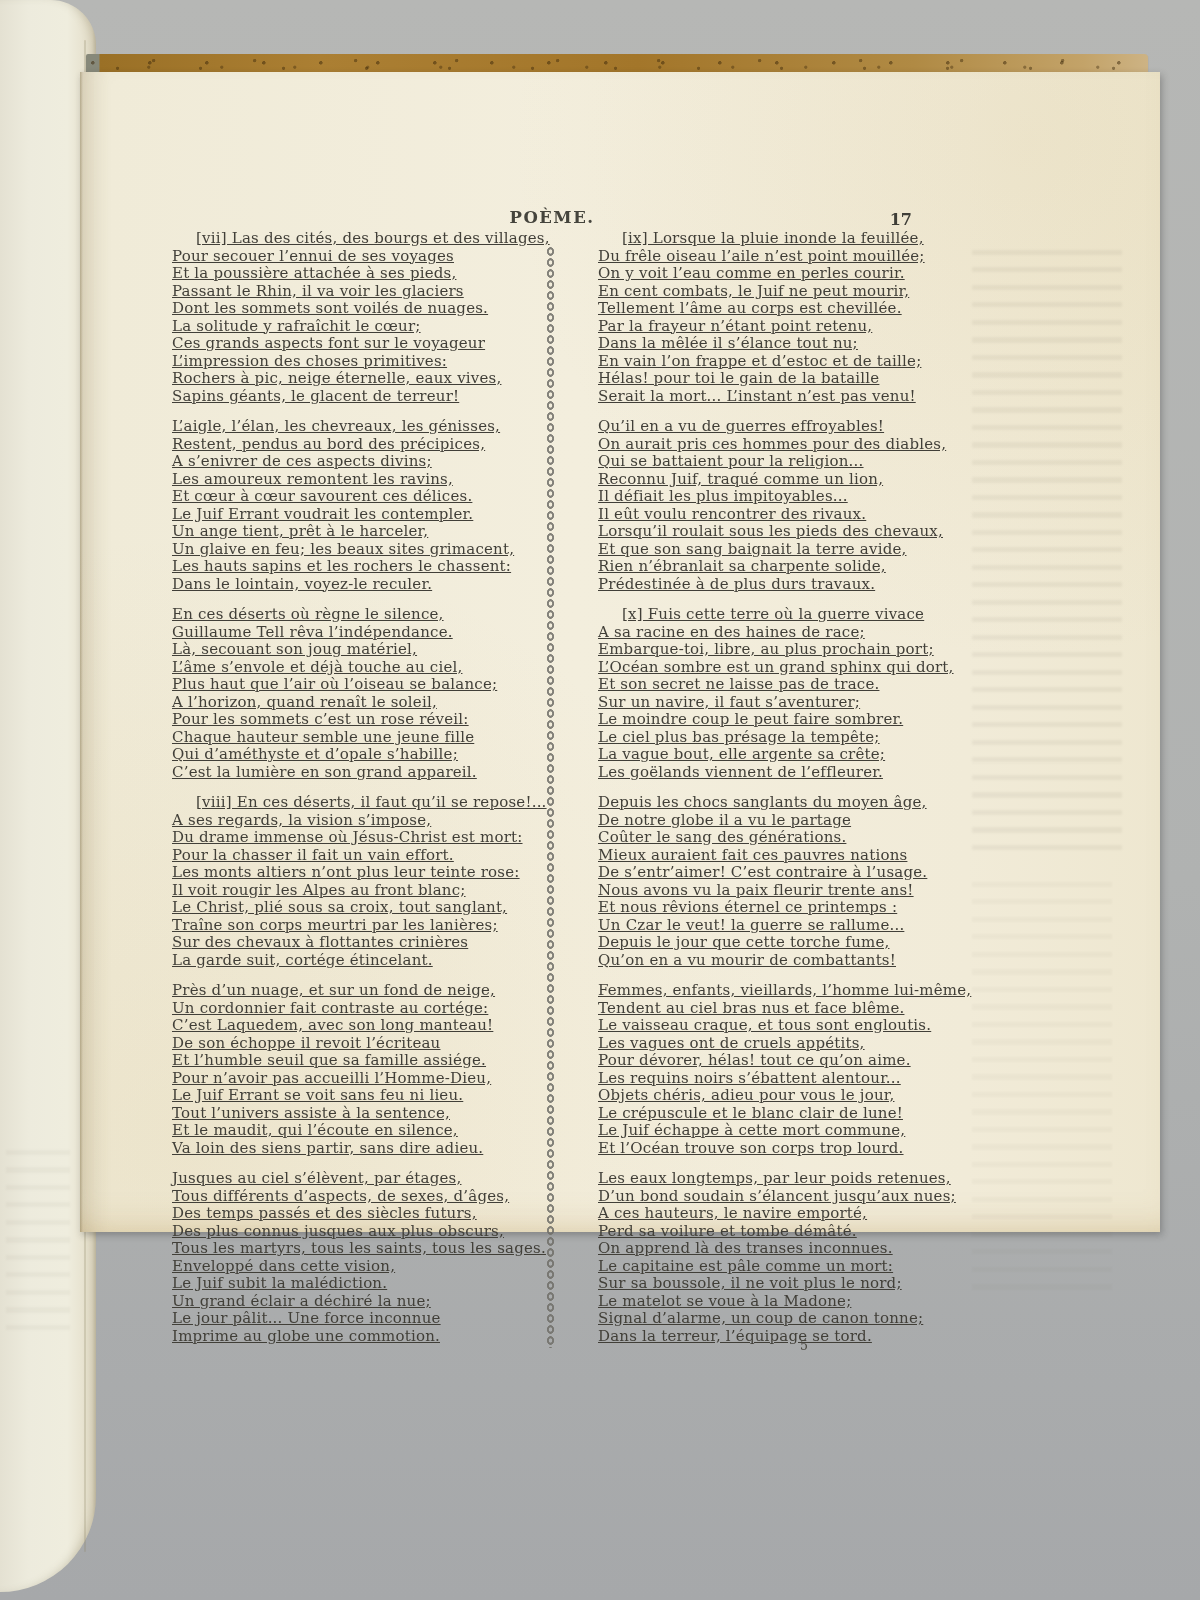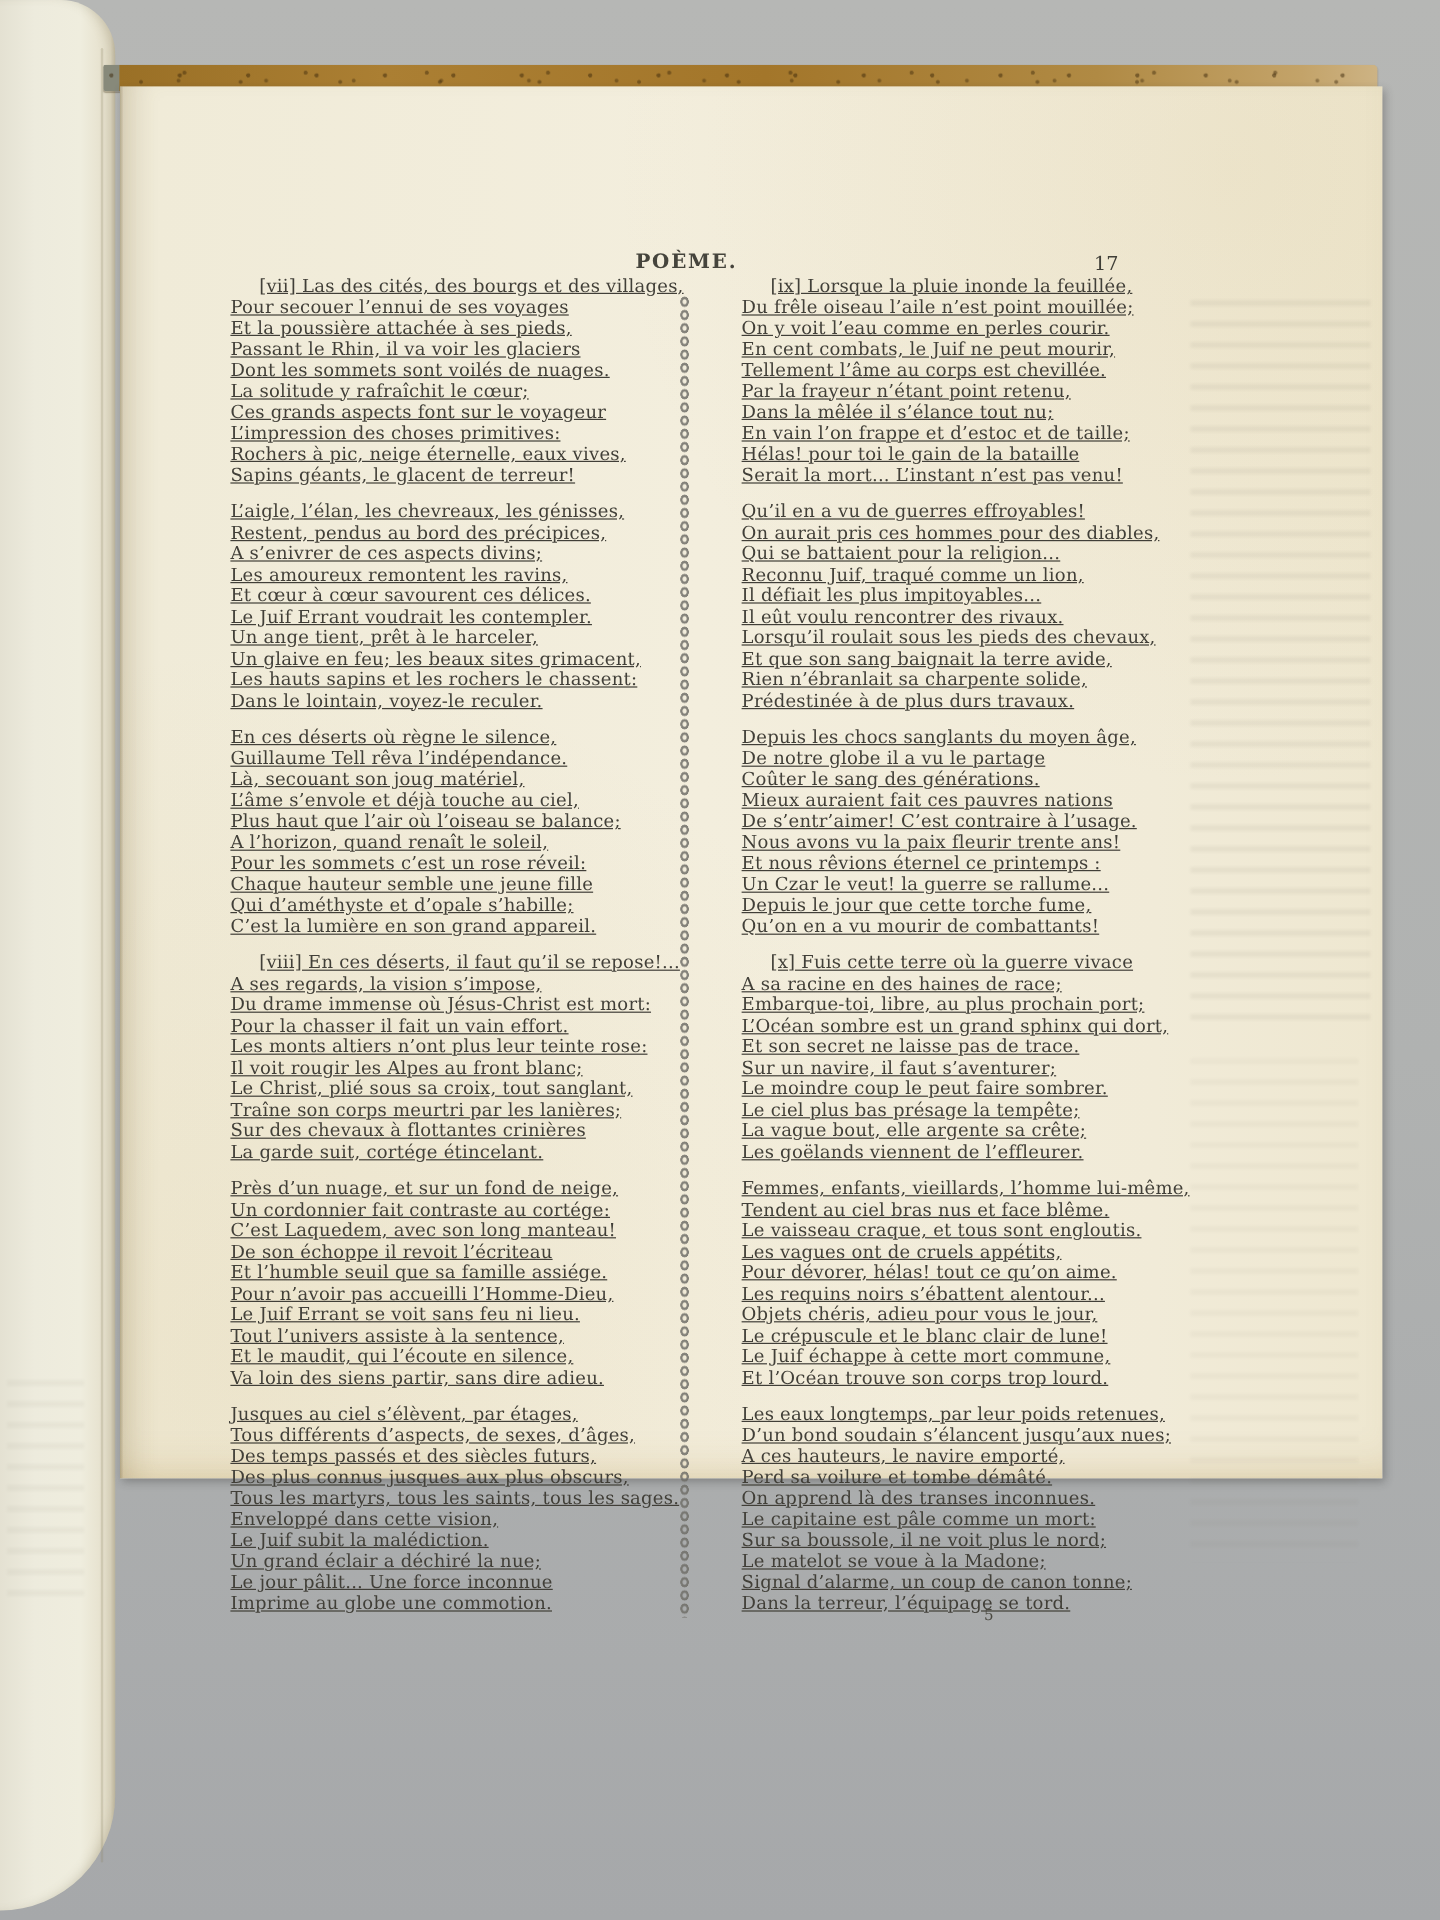--- a/index.html
+++ b/index.html
@@ -32,29 +32,30 @@
       radial-gradient(circle at 67% 30%, rgba(60,40,10,.45) 0 1.4px, transparent 2px),
       radial-gradient(circle at 86% 60%, rgba(60,40,10,.4) 0 1.2px, transparent 2px),
       linear-gradient(90deg,#87897a 0px,#87897a 13px,#9a7026 14px,#ab7f33 22%,#a3762a 52%,#b08a44 78%,#c3a369 94%,#cdb384 100%);
     background-size:57px 22px,83px 22px,101px 22px,73px 22px,100% 100%;
     border-radius:2px 4px 3px 2px;
     box-shadow:0 1px 1px rgba(60,45,15,.35);
   }
 
   
   .page{
-    position:absolute;left:100px;top:72px;width:1052px;height:1160px;
+    position:absolute;left:80px;top:72px;width:1052px;height:1160px;
     background:
       radial-gradient(circle at 88% 6%, rgba(205,180,115,.12), transparent 36%),
       radial-gradient(circle at 10% 92%, rgba(210,185,125,.14), transparent 42%),
       linear-gradient(90deg,#e9e2cd 0px,#f0ebd8 30px,#f3eedd 46%,#f1ebd8 82%,#eee7d0 100%);
     box-shadow:
       inset 0 -26px 34px -24px rgba(180,145,80,.35),
       inset 24px 0 30px -24px rgba(120,105,65,.30),
       2px 3px 7px rgba(40,40,40,.30);
+    padding-left: 28px;
   }
   .page .crease{
     position:absolute;left:0;top:0;bottom:0;width:3px;
     background:linear-gradient(90deg,rgba(120,105,70,.35),rgba(120,105,70,0));
   }
 
   
   .ghost{
     position:absolute;
     background:repeating-linear-gradient(180deg,
@@ -66,21 +67,21 @@
   .ghost.g-under{position:absolute;left:6px;top:1150px;width:64px;height:190px;opacity:.10;}
 
   
   .header-title{
     position:absolute;left:392px;top:136px;width:160px;
     text-align:center;font-size:16.5px;letter-spacing:1.5px;
     color:#45443c;font-weight:bold;
   }
   .page-number{
     position:absolute;left:700px;top:138px;width:132px;
-    text-align:right;font-size:16px;color:#3f3e37;font-weight:normal;
+    text-align:right;font-size:16px;color:#3f3e37;font-weight:bold;
   }
 
   
   .col{
     position:absolute;top:158px;
     font-size:15px;line-height:17.5px;color:#413f38;
     letter-spacing:.2px;
     text-decoration:underline;
   }
   .col-left{left:92px;width:390px;}
@@ -204,40 +205,40 @@
       <p class="stanza">Qu’il en a vu de guerres effroyables!
 On aurait pris ces hommes pour des diables,
 Qui se battaient pour la religion...
 Reconnu Juif, traqué comme un lion,
 Il défiait les plus impitoyables...
 Il eût voulu rencontrer des rivaux.
 Lorsqu’il roulait sous les pieds des chevaux,
 Et que son sang baignait la terre avide,
 Rien n’ébranlait sa charpente solide,
 Prédestinée à de plus durs travaux.</p>
+      <p class="stanza num">[x] Fuis cette terre où la guerre vivace
+A sa racine en des haines de race;
+Embarque-toi, libre, au plus prochain port;
+L’Océan sombre est un grand sphinx qui dort,
+Et son secret ne laisse pas de trace.
+Sur un navire, il faut s’aventurer;
+Le moindre coup le peut faire sombrer.
+Le ciel plus bas présage la tempête;
+La vague bout, elle argente sa crête;
+Les goëlands viennent de l’effleurer.</p>
       <p class="stanza">Depuis les chocs sanglants du moyen âge,
 De notre globe il a vu le partage
 Coûter le sang des générations.
 Mieux auraient fait ces pauvres nations
 De s’entr’aimer! C’est contraire à l’usage.
 Nous avons vu la paix fleurir trente ans!
 Et nous rêvions éternel ce printemps :
 Un Czar le veut! la guerre se rallume...
 Depuis le jour que cette torche fume,
 Qu’on en a vu mourir de combattants!</p>
-      <p class="stanza num">[x] Fuis cette terre où la guerre vivace
-A sa racine en des haines de race;
-Embarque-toi, libre, au plus prochain port;
-L’Océan sombre est un grand sphinx qui dort,
-Et son secret ne laisse pas de trace.
-Sur un navire, il faut s’aventurer;
-Le moindre coup le peut faire sombrer.
-Le ciel plus bas présage la tempête;
-La vague bout, elle argente sa crête;
-Les goëlands viennent de l’effleurer.</p>
       <p class="stanza">Femmes, enfants, vieillards, l’homme lui-même,
 Tendent au ciel bras nus et face blême.
 Le vaisseau craque, et tous sont engloutis.
 Les vagues ont de cruels appétits,
 Pour dévorer, hélas! tout ce qu’on aime.
 Les requins noirs s’ébattent alentour...
 Objets chéris, adieu pour vous le jour,
 Le crépuscule et le blanc clair de lune!
 Le Juif échappe à cette mort commune,
 Et l’Océan trouve son corps trop lourd.</p>

